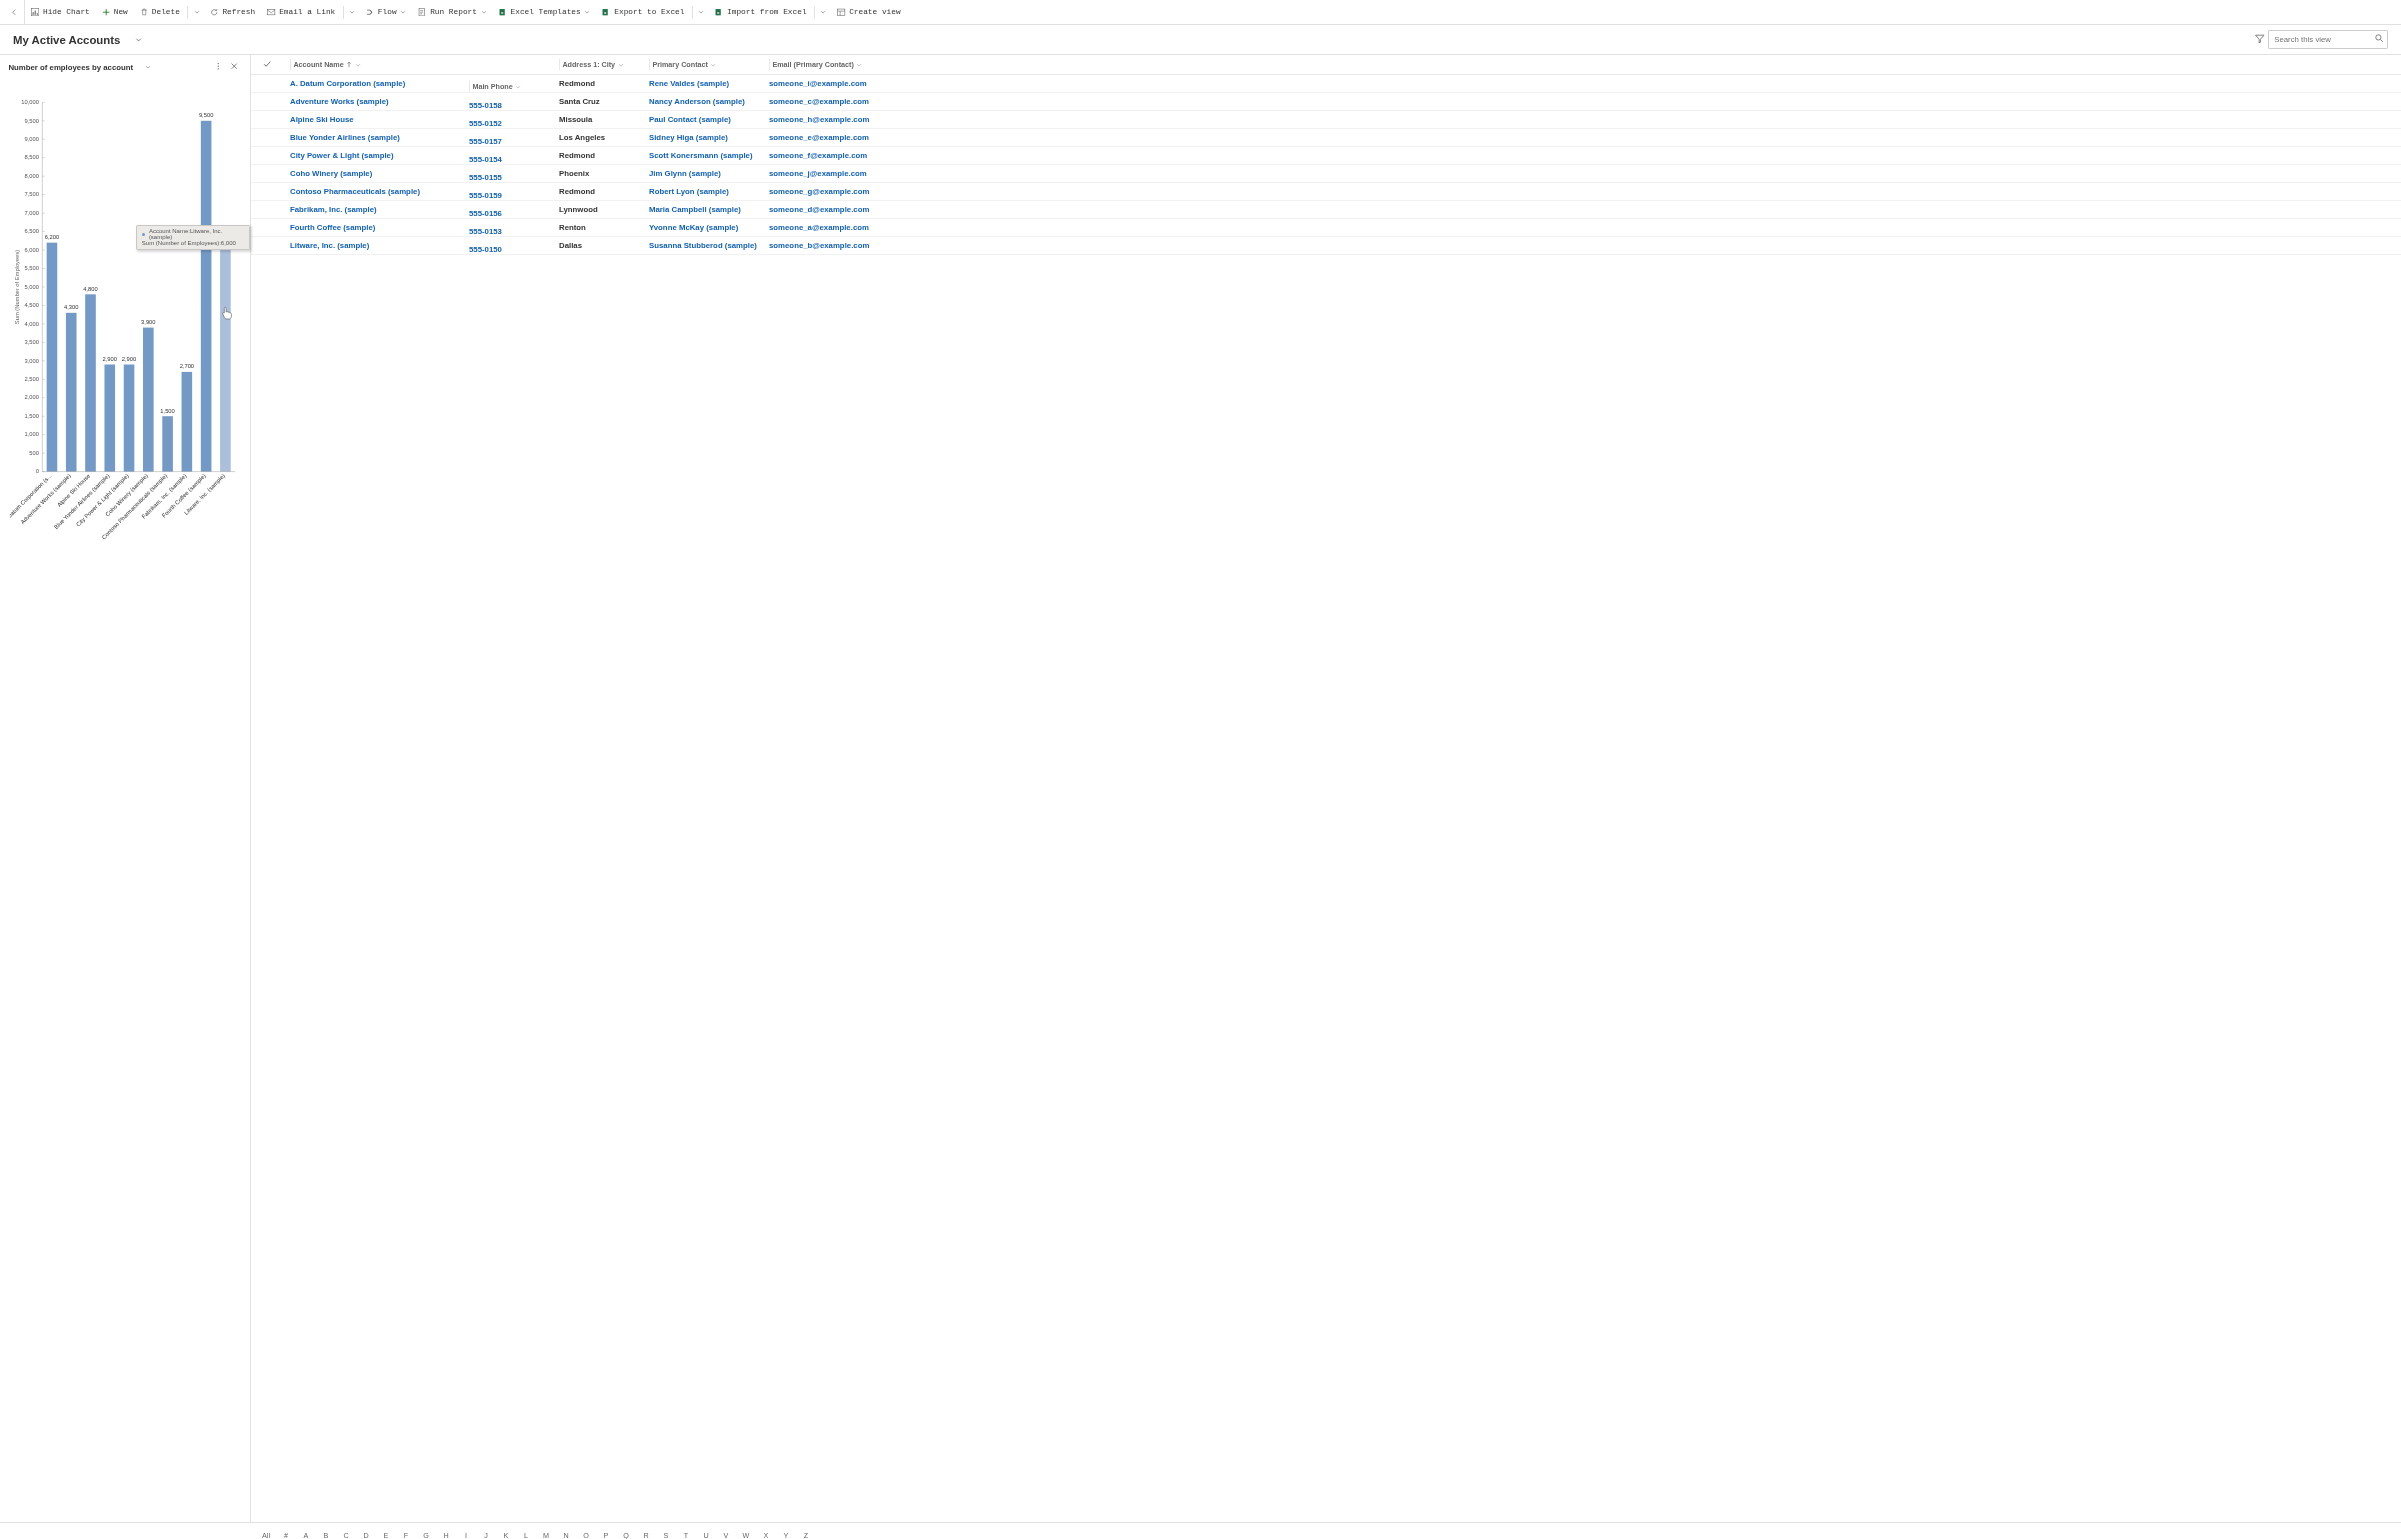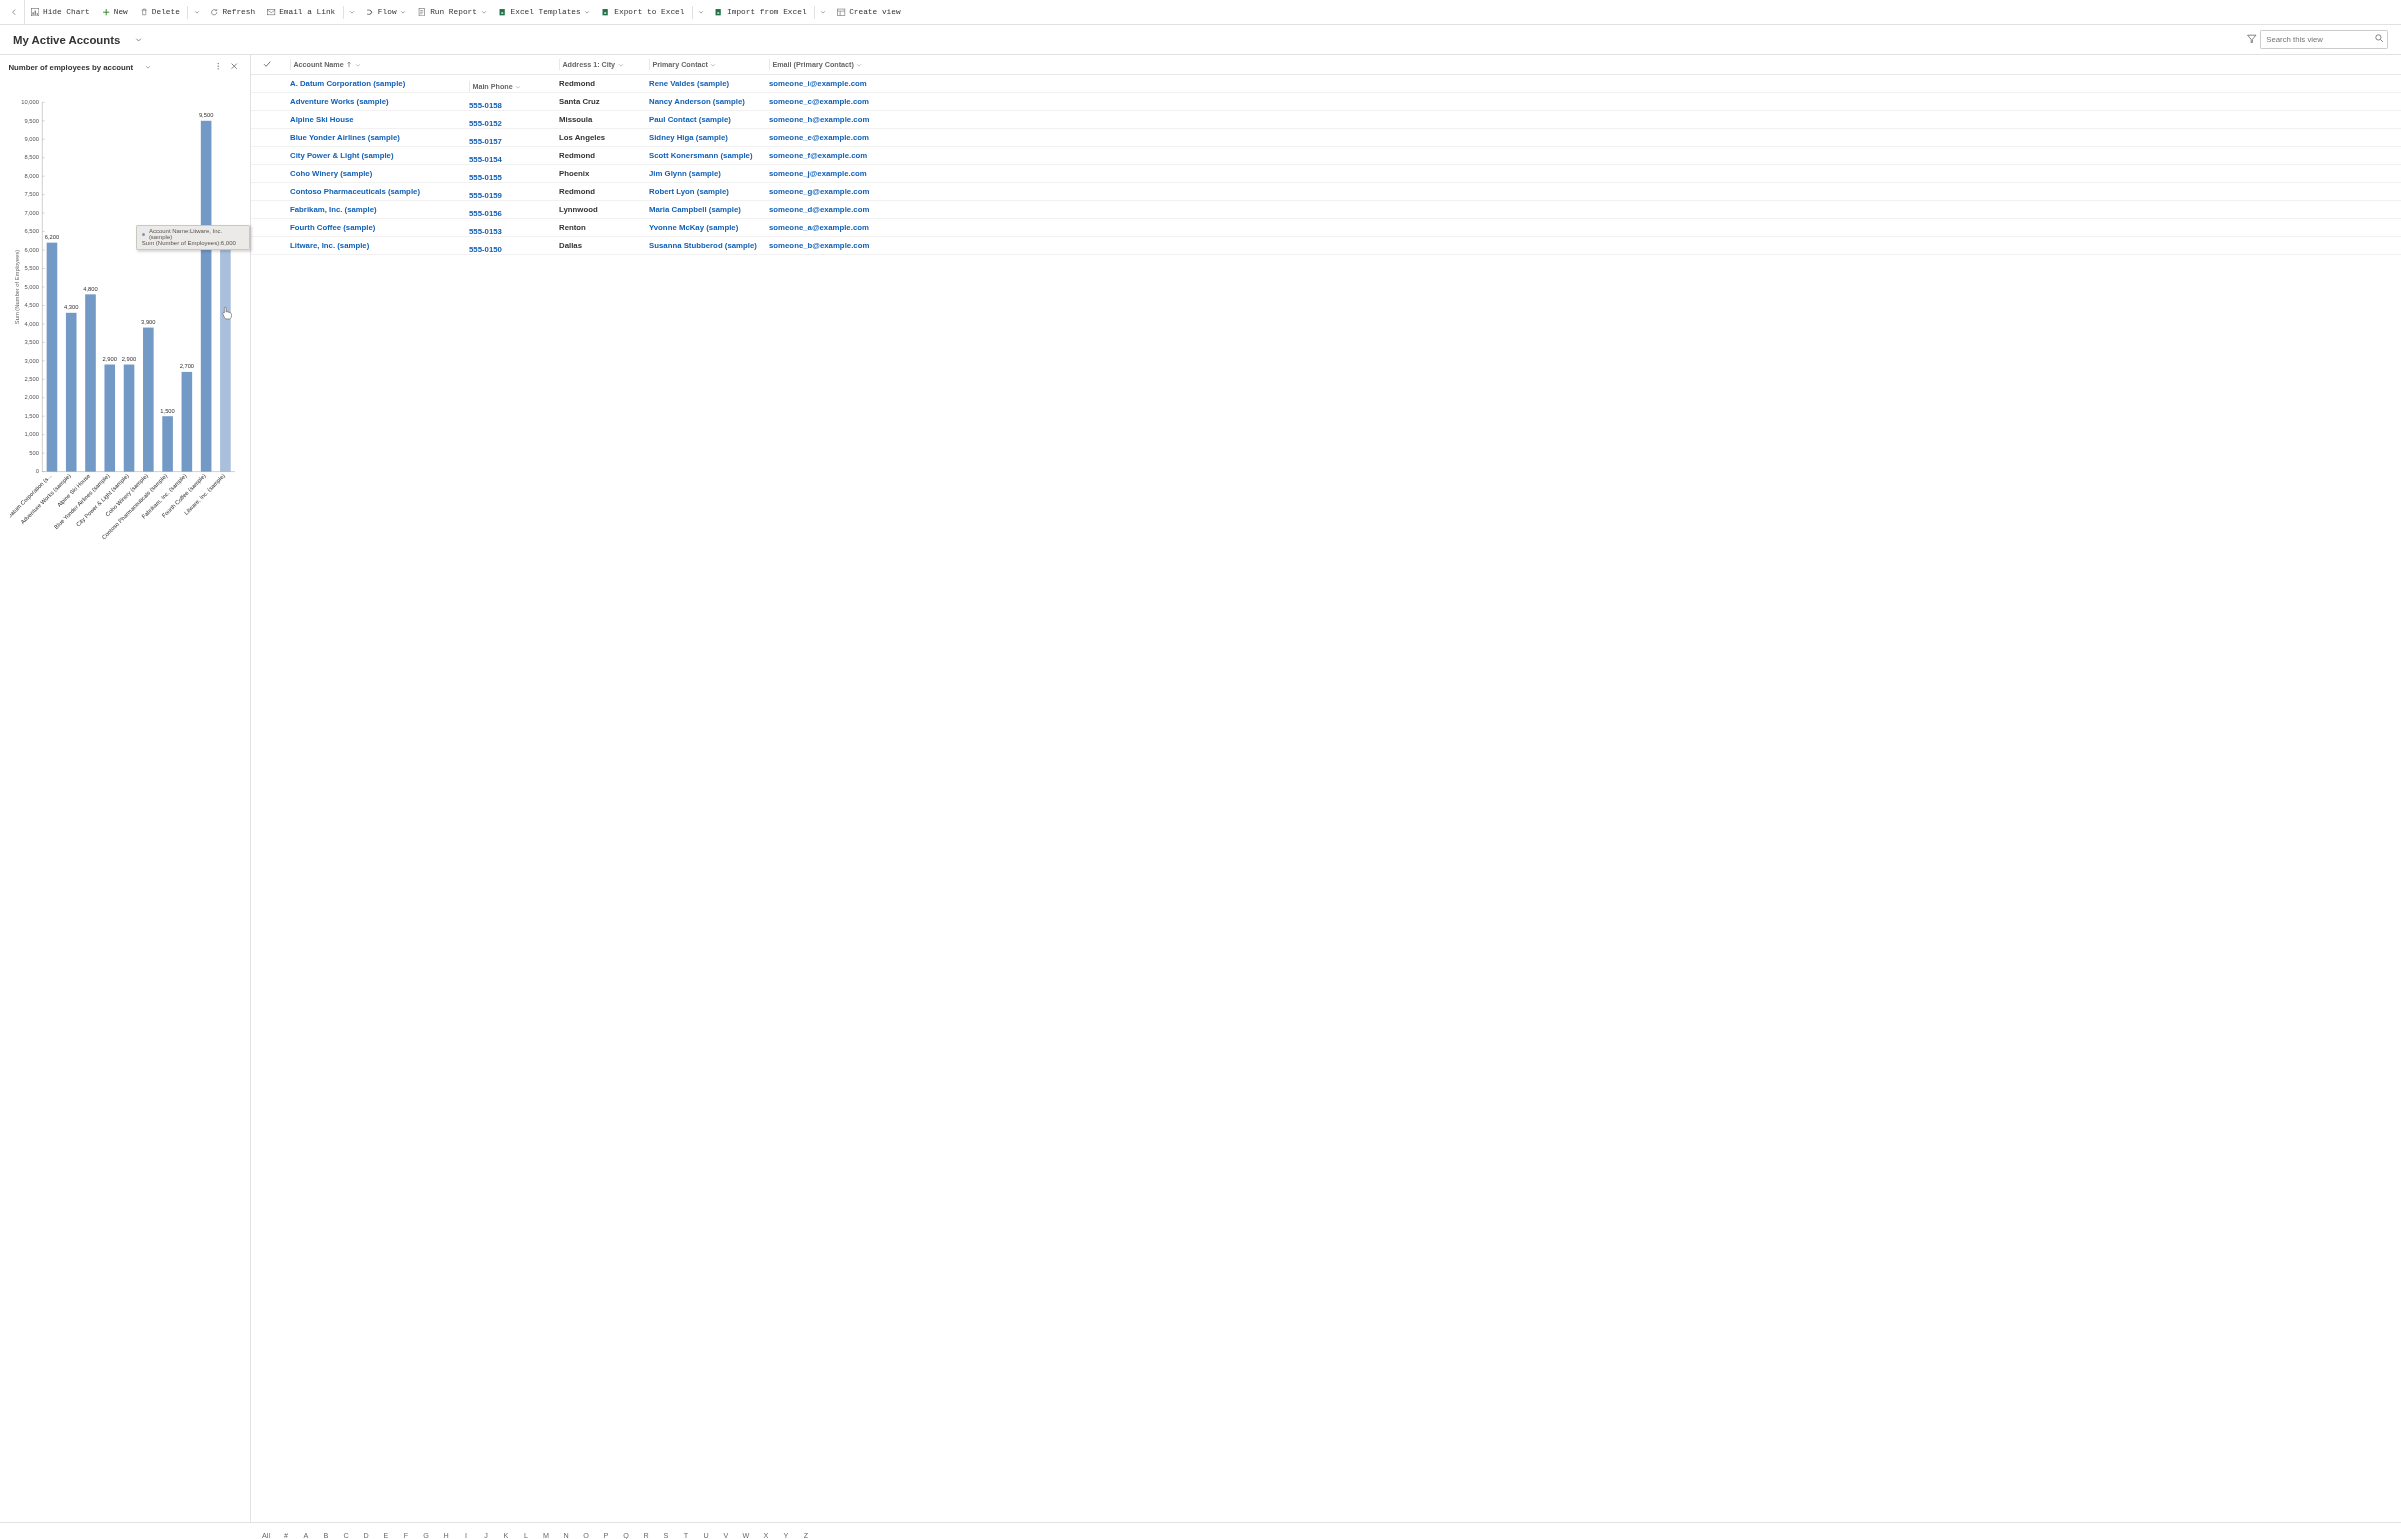--- a/index.html
+++ b/index.html
@@ -19,21 +19,21 @@
   .toolbar svg { flex-shrink: 0; }
   .back-btn { padding: 0 7.2px 0 4.8px; border-right: 0.6px solid #e1e1e1; }
 
   
   .view-header {
     display: flex; align-items: center; height: 29px; padding: 0 13px;
   }
   .view-header .title { font-size: 11.4px; font-weight: 600; color: #333; display: flex; align-items: center; gap: 15px; cursor: pointer;}
   .view-header .spacer { flex: 1; }
   .view-header .filter-icon { padding: 3.6px; cursor: pointer; }
-  .view-header .search-wrap { display: flex; align-items: center; border: 0.6px solid #ccc; border-radius: 1.2px; margin-left: 0; gap: 8px; }
+  .view-header .search-wrap { display: flex; align-items: center; border: 0.6px solid #ccc; border-radius: 1.2px; margin-left: 0; }
   .view-header .search-wrap input {
     border: none; outline: none; padding: 3.6px 4.8px; width: 102px; font-size: 7.8px; color: #666;
   }
   .view-header .search-wrap .srch-ico { padding: 2.4px 3.6px; cursor: pointer; }
 
   
   .main { display: flex; height: calc(100vh - 25px - 29px - 16.7px); border-top: 0.6px solid #e1e1e1; }
 
   
   .chart-panel {

